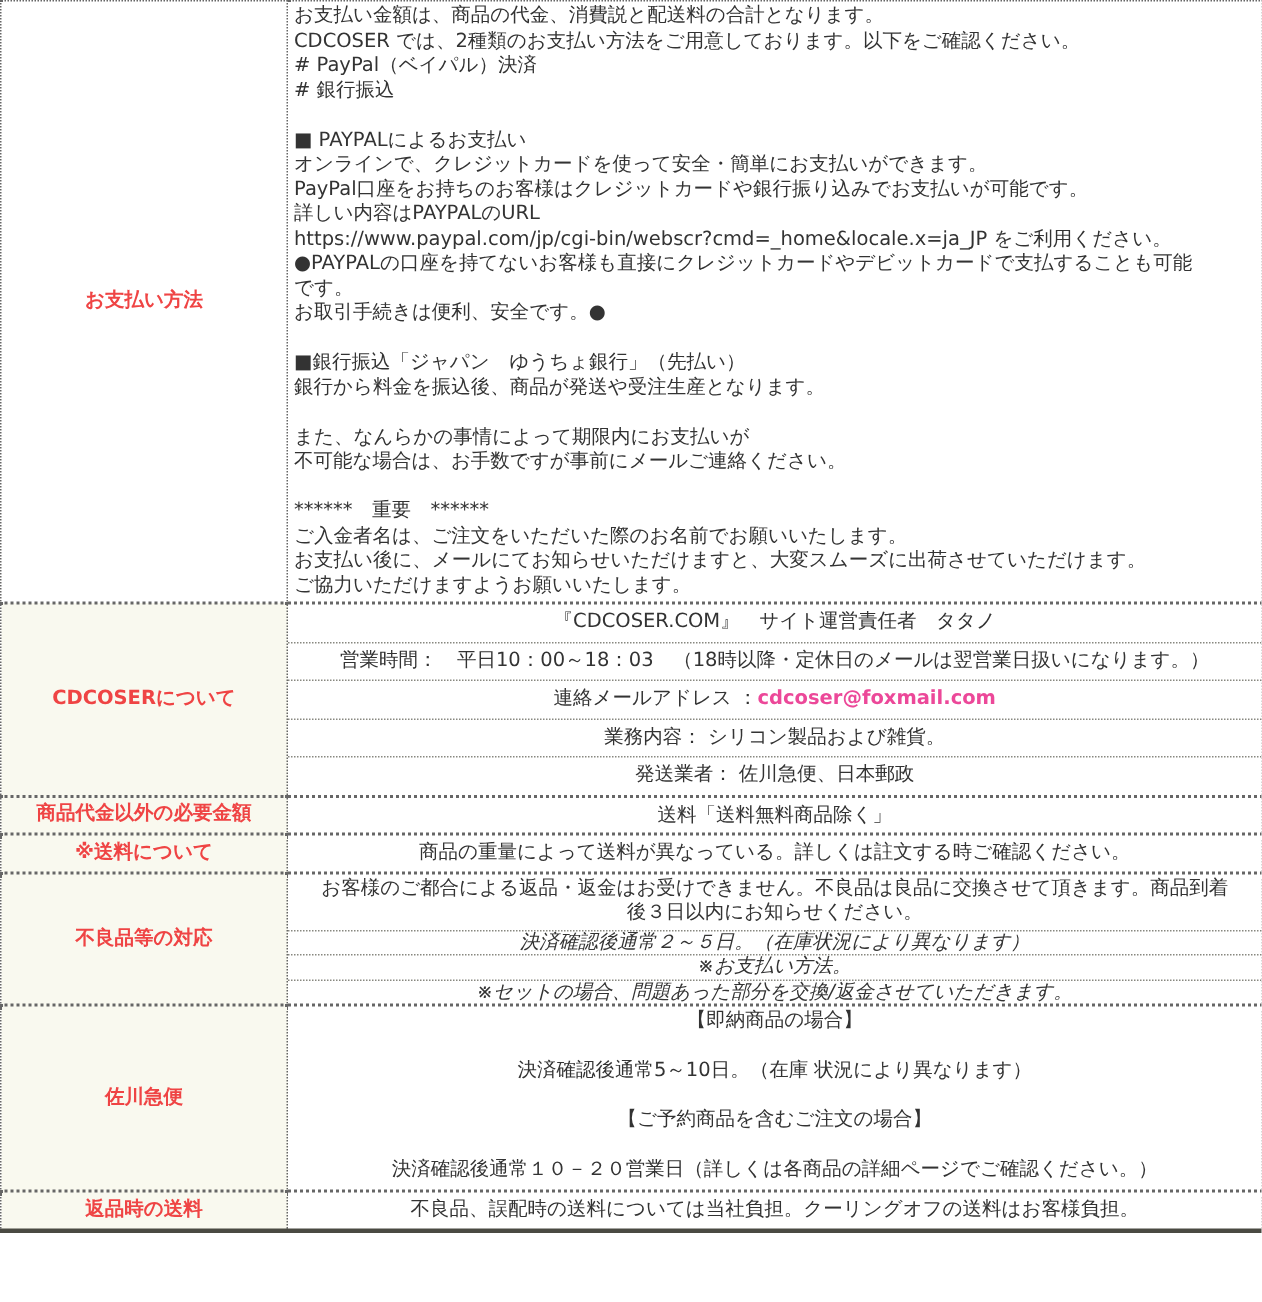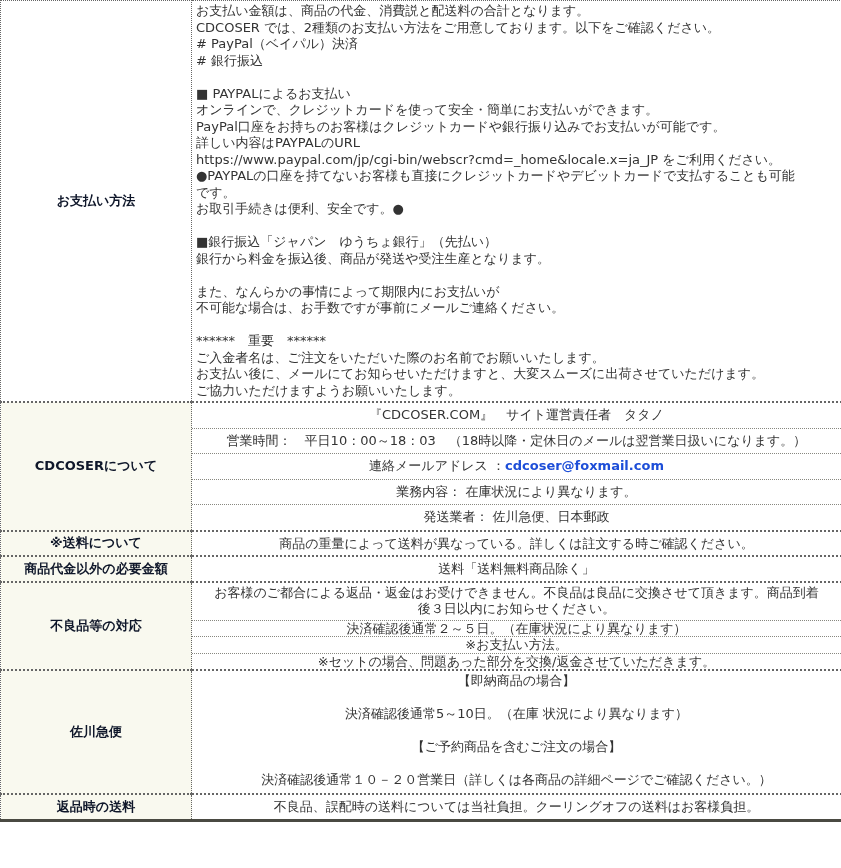--- a/index.html
+++ b/index.html
@@ -27,21 +27,21 @@
   td {
     border: 1px dotted #666666;
     padding: 0;
     vertical-align: middle;
   }
   tr.section + tr.section td { border-top: 2px dotted #666666; text-align: center; }
   td.label {
     background: #f9f9ef;
     text-align: center;
     font-weight: bold;
-    color: #0f172a;
+    color: #ef4444;
     line-height: 16px;
   }
   td.label.bg-white { background: #ffffff; }
   td.content { vertical-align: top; background: #ffffff; }
   .pre {
     white-space: pre-wrap;
     line-height: 16.5px;
     padding: 2px 4px;
     overflow-wrap: break-word;
   }
@@ -49,24 +49,24 @@
     line-height: 16.5px;
     padding: 4px 4px 3px 4px;
     overflow-wrap: break-word;
   }
   .subrow {
     line-height: 16.5px;
     padding: 4px 4px;
     overflow-wrap: break-word;
   }
   .subrow + .subrow { border-top: 1px dotted #888880; }
-  .subrow.tight { padding: 0 4px; line-height: 15.5px; }
+  .subrow.tight { padding: 0 4px; line-height: 15.5px; font-style: italic; }
   .subrow.wrap2 { padding: 2px 20px; }
   .delivery-text { min-height: 118px; }
-  .email { font-weight: bold; color: #1d4ed8; }
+  .email { font-weight: bold; color: #ec4899; }
 </style>
 </head>
 <body>
 
 <div class="page">
   <table class="info-table">
     <colgroup>
       <col class="c-label">
       <col class="c-content">
     </colgroup>
@@ -103,36 +103,36 @@
       </tr>
 
       <tr class="section">
         <td class="label">CDCOSERについて</td>
         <td class="content">
           <div class="subrow">『CDCOSER.COM』　サイト運営責任者　タタノ</div>
           <div class="subrow">営業時間：　平日10：00～18：03　（18時以降・定休日のメールは翌営業日扱いになります。）</div>
           <div class="subrow">
             <span>連絡メールアドレス ：</span><span class="email">cdcoser@foxmail.com</span>
           </div>
-          <div class="subrow">業務内容： 在庫状況により異なります。</div>
+          <div class="subrow">業務内容： シリコン製品および雑貨。</div>
           <div class="subrow">発送業者： 佐川急便、日本郵政</div>
+        </td>
+      </tr>
+
+      <tr class="section">
+        <td class="label">商品代金以外の必要金額</td>
+        <td class="content">
+          <div class="single">送料「送料無料商品除く」</div>
         </td>
       </tr>
 
       <tr class="section">
         <td class="label">※送料について</td>
         <td class="content">
           <div class="single">商品の重量によって送料が異なっている。詳しくは註文する時ご確認ください。</div>
-        </td>
-      </tr>
-
-      <tr class="section">
-        <td class="label">商品代金以外の必要金額</td>
-        <td class="content">
-          <div class="single">送料「送料無料商品除く」</div>
         </td>
       </tr>
 
       <tr class="section">
         <td class="label">不良品等の対応</td>
         <td class="content">
           <div class="subrow wrap2">お客様のご都合による返品・返金はお受けできません。不良品は良品に交換させて頂きます。商品到着後３日以内にお知らせください。</div>
           <div class="subrow tight">決済確認後通常２～５日。（在庫状況により異なります）</div>
           <div class="subrow tight">※お支払い方法。</div>
           <div class="subrow tight">※セットの場合、問題あった部分を交換/返金させていただきます。</div>

